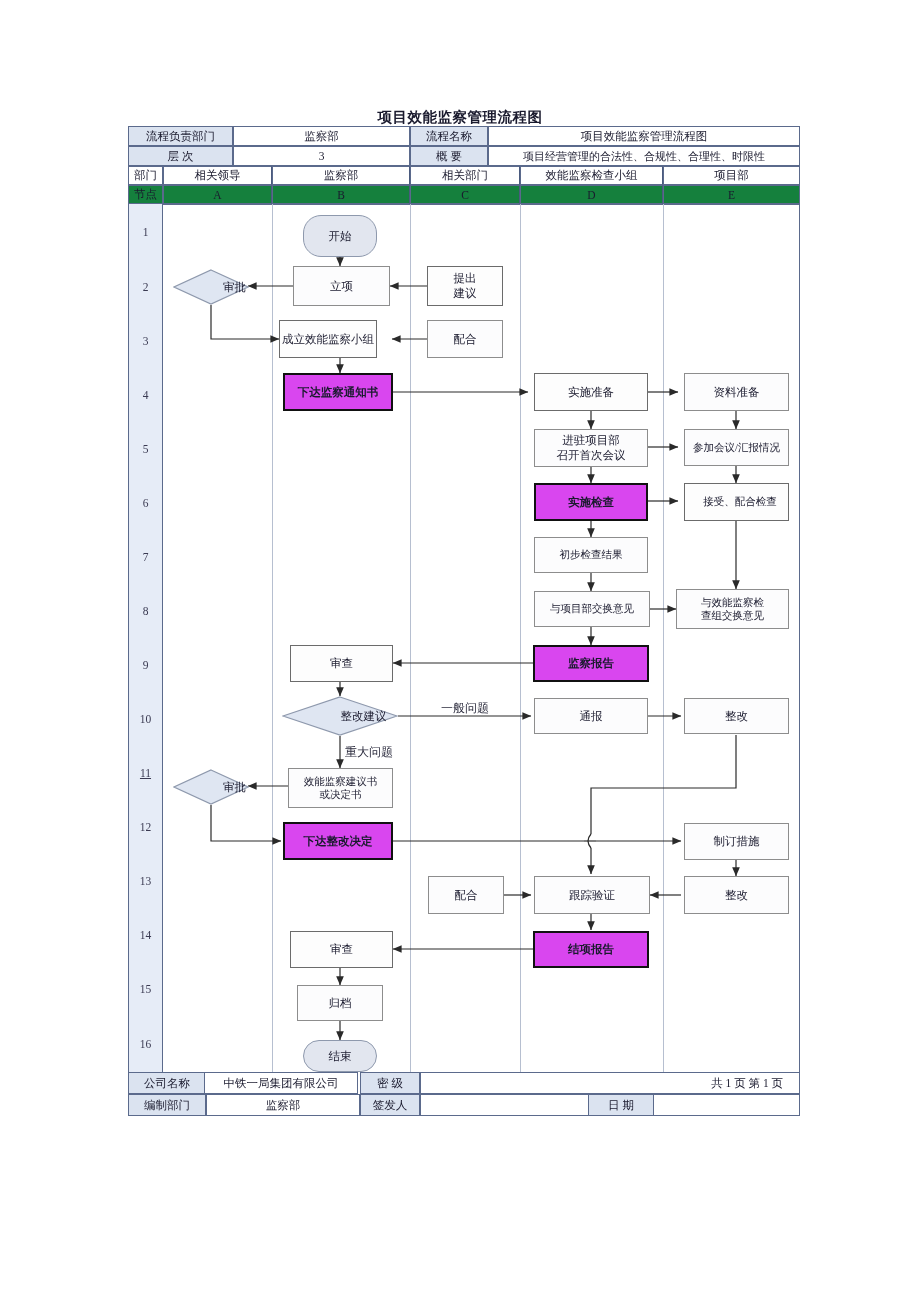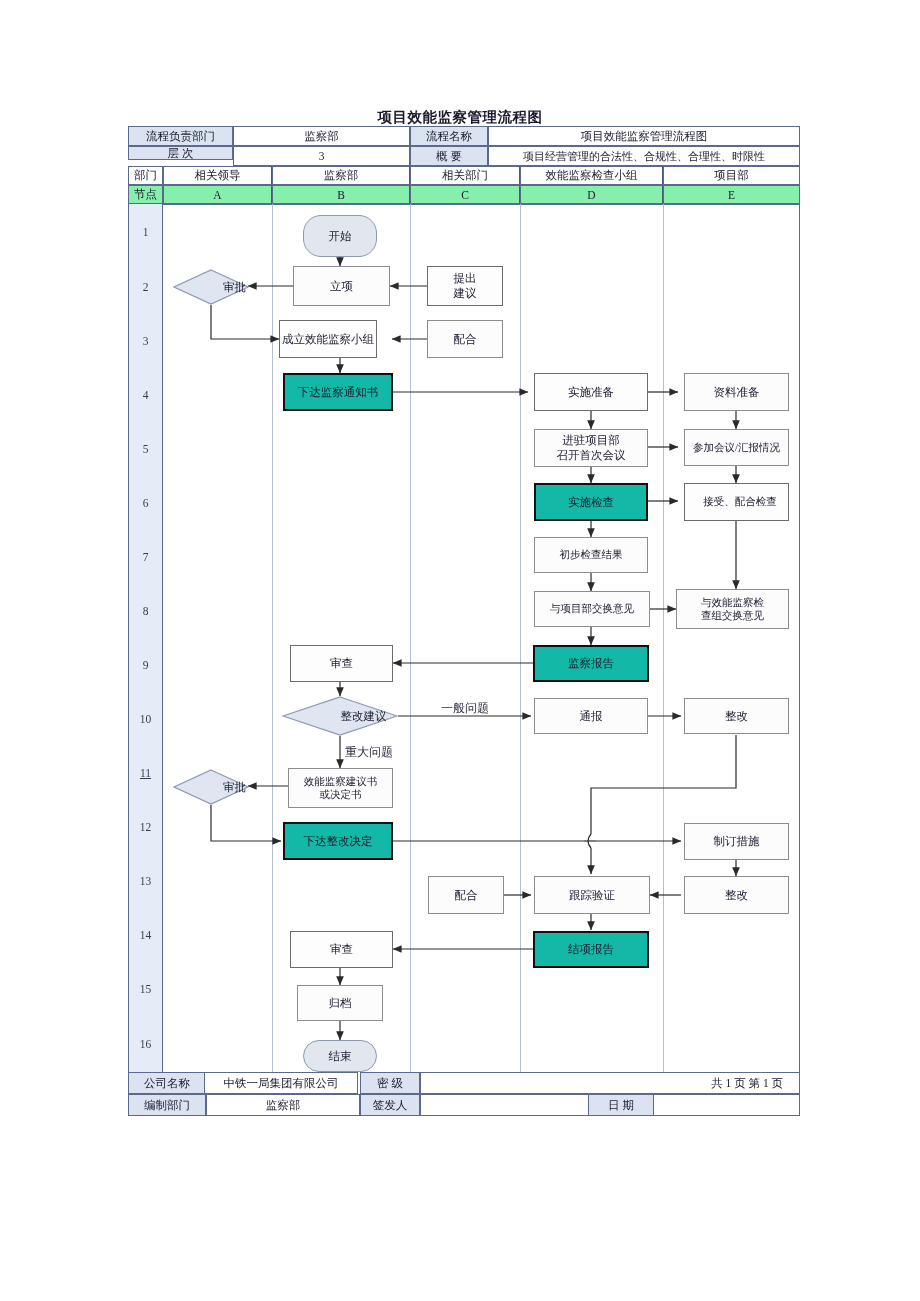--- a/index.html
+++ b/index.html
@@ -6,52 +6,52 @@
   body{width:920px;height:1301px;position:relative;font-family:"Liberation Serif","DejaVu Serif",serif;color:#1a1a2e;}
 
   
   #doc-title{position:absolute;left:0;top:108px;width:920px;text-align:center;font-size:14.5px;font-weight:700;letter-spacing:.5px;}
 
   
   #sheet{position:absolute;left:128px;top:126px;width:672px;height:972px;}
   .hdr-cell,.colhdr,.nodehdr,.ftr-cell{position:absolute;box-sizing:border-box;border:1px solid #5b6a8c;display:flex;align-items:center;justify-content:center;font-size:11.5px;white-space:nowrap;}
   .tint{background:#dbe3f0;}
   .plain{background:#fff;font-family:Liberation Serif, serif;}
-  .nodecol{background:#86efac;}
+  .nodecol{background:#15803d;}
 
   
   .rowlab{position:absolute;left:0;width:35px;box-sizing:border-box;background:#e6ecf7;border-left:1px solid #5b6a8c;border-right:1px solid #5b6a8c;display:flex;align-items:center;justify-content:center;font-size:11.5px;color:#3a3a52;}
 
   
   #canvas{position:absolute;left:0;top:0;width:920px;height:1301px;pointer-events:none;}
 
   
   .node{position:absolute;box-sizing:border-box;display:flex;align-items:center;justify-content:center;text-align:center;font-size:11.5px;line-height:1.28;background:#fdfdfd;border:1px solid #9b9b9b;}
   .node.thin{border:1px solid #8d8d8d;background:#fcfcfd;}
   .node.med{border:1.4px solid #6b6b6b;background:#fdfdfd;}
-  .node.bold{border:2.6px solid #111;background:#14b8a6;font-weight:400;align-items:center;}
+  .node.bold{border:2.6px solid #111;background:#d946ef;font-weight:700;align-items:center;}
   .node.term{border:1.3px solid #8e99ad;border-radius:18px;background:#e2e6ef;}
   .node.diamond{border:none;background:transparent;}
   .node.diamond .dlabel{position:relative;z-index:2;font-size:11.5px;margin-left:47px;}
   .dshape{position:absolute;left:0;top:0;width:100%;height:100%;z-index:1;}
   .edge-label{position:absolute;font-size:12px;color:#2b2b3d;white-space:nowrap;}
 </style>
 </head>
 <body>
 
 <div id="doc-title">项目效能监察管理流程图</div>
 
 <div id="sheet">
 
   <div class="hdr-cell tint" style="left:0;top:0;width:105px;height:20px;">流程负责部门</div>
   <div class="hdr-cell plain" style="left:105px;top:0;width:177px;height:20px;">监察部</div>
   <div class="hdr-cell tint" style="left:282px;top:0;width:78px;height:20px;">流程名称</div>
   <div class="hdr-cell plain" style="left:360px;top:0;width:312px;height:20px;">项目效能监察管理流程图</div>
 
-  <div class="hdr-cell tint" style="left:0;top:20px;width:105px;height:14px;">层      次</div>
+  <div class="hdr-cell tint" style="left:0;top:20px;width:105px;height:20px;">层      次</div>
   <div class="hdr-cell plain" style="left:105px;top:20px;width:177px;height:20px;">3</div>
   <div class="hdr-cell tint" style="left:282px;top:20px;width:78px;height:20px;">概      要</div>
   <div class="hdr-cell plain" style="left:360px;top:20px;width:312px;height:20px;font-size:11px;">项目经营管理的合法性、合规性、合理性、时限性</div>
 
   <div class="colhdr plain" style="left:0;top:40px;width:35px;height:19px;">部门</div>
   <div class="colhdr plain" style="left:35px;top:40px;width:109px;height:19px;border-right:1.6px solid #4a5a7e;">相关领导</div>
   <div class="colhdr plain" style="left:144px;top:40px;width:138px;height:19px;border-right:1.6px solid #4a5a7e;">监察部</div>
   <div class="colhdr plain" style="left:282px;top:40px;width:110px;height:19px;border-right:1.6px solid #4a5a7e;">相关部门</div>
   <div class="colhdr plain" style="left:392px;top:40px;width:143px;height:19px;border-right:1.6px solid #4a5a7e;">效能监察检查小组</div>
   <div class="colhdr plain" style="left:535px;top:40px;width:137px;height:19px;">项目部</div>

